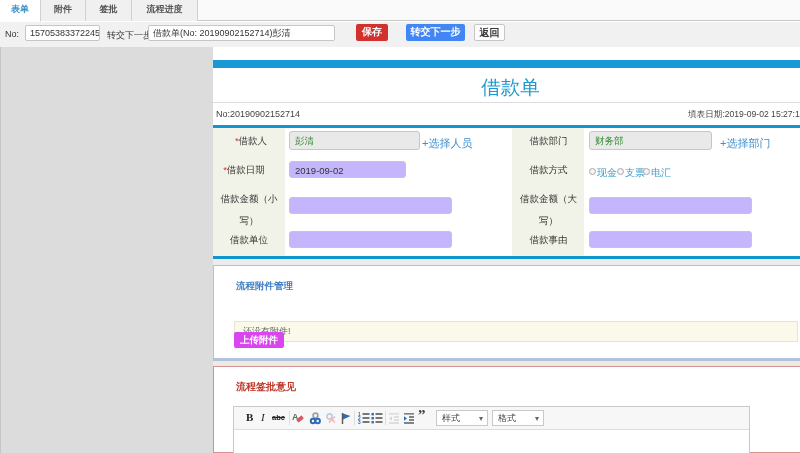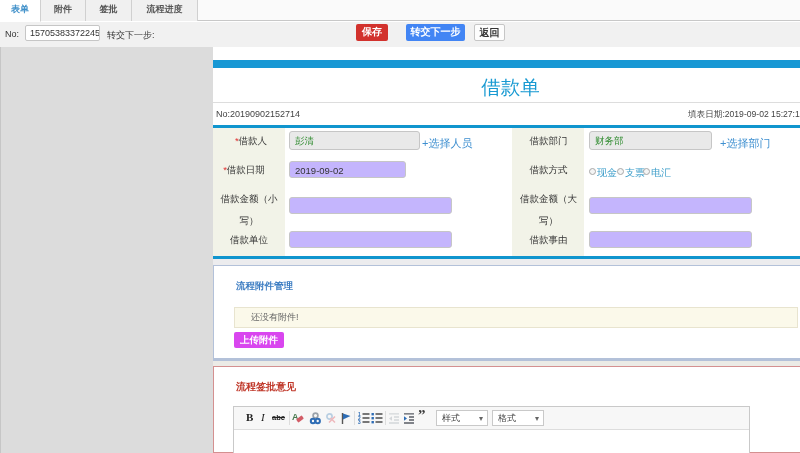--- a/index.html
+++ b/index.html
@@ -35,21 +35,21 @@
 .req { color:#e03030; }
 .finput { position:absolute; height:17px; background:#c4b5fd; border:1px solid #c6c6c6; border-radius:3px; font-size:9.5px; color:#333; padding-left:5px; line-height:17px; }
 .ro { background:#e9e9e9; color:#2f8b2f; height:19px; }
 .flink { position:absolute; font-size:11px; color:#3e8fd0; white-space:nowrap; }
 .radio { position:absolute; width:7px; height:7px; border:1px solid #a8a8a8; border-radius:50%; background:#f4f4f4; }
 .rlabel { position:absolute; font-size:10px; color:#3a9cc9; }
 
 
 #attbox { position:absolute; left:0; top:218px; width:596px; height:96px; border:1px solid #b3c1d9; border-bottom:3px solid #b3c1d9; background:#fff; }
 #atttitle { position:absolute; left:22px; top:14px; font-size:9.5px; font-weight:bold; color:#3d7dc2; }
-#attempty { position:absolute; left:20px; top:41px; width:564px; height:21px; background:#fbf9ea; border:1px solid #e8e4cf; font-size:9px; color:#666; line-height:19px; padding-left:16px; }
+#attempty { position:absolute; left:20px; top:55px; width:564px; height:21px; background:#fbf9ea; border:1px solid #e8e4cf; font-size:9px; color:#666; line-height:19px; padding-left:8px; }
 #attbtn { position:absolute; left:20px; top:66px; width:50px; height:16px; background:#d946ef; border-radius:2px; color:#fff; font-size:9.5px; font-weight:bold; text-align:center; line-height:16px; }
 
 
 #signbox { position:absolute; left:0; top:319px; width:596px; height:87px; border:1px solid #d49090; background:#fff; }
 #signtitle { position:absolute; left:22px; top:13px; font-size:10px; font-weight:bold; color:#c0392b; }
 #editor { position:absolute; left:19px; top:39px; width:517px; height:60px; border:1px solid #c9c9c9; background:#fff; }
 #edtoolbar { position:absolute; left:0; top:0; width:515px; height:23px; background:#f7f7f7; border-bottom:1px solid #ddd; }
 .eicon { position:absolute; top:4px; font-size:10px; color:#333; }
 .esep { position:absolute; top:4px; width:1px; height:14px; background:#ddd; }
 .eic { position:absolute; top:5px; }
@@ -64,20 +64,21 @@
     <div class="tab active" style="left:0; width:41px;">表单</div>
     <div class="tab" style="left:41px; width:45px;">附件</div>
     <div class="tab" style="left:86px; width:46px;">签批</div>
     <div class="tab" style="left:132px; width:66px;">流程进度</div>
   </div>
 
   <div id="toolbar">
     <span class="lbl" style="left:5px;">No:</span>
     <div class="tbinput" style="left:25px; width:75px;">15705383372245</div>
     <span class="lbl" style="left:107px;">转交下一步:</span>
+    <div class="tbinput" style="left:148px; width:187px;">借款单(No: 20190902152714)彭清</div>
     <div class="btn" style="left:356px; width:32px; background:#d2322d; color:#fff;">保存</div>
     <div class="btn" style="left:406px; width:59px; background:#4285f4; color:#fff;">转交下一步</div>
     <div class="btn" style="left:474px; width:31px; background:#fdfdfd; border:1px solid #c6c6c6; color:#333;">返回</div>
   </div>
 
   <div id="leftgray"></div>
 
   <div id="content">
     <div class="bluebar"></div>
     <div id="title">借款单</div>

